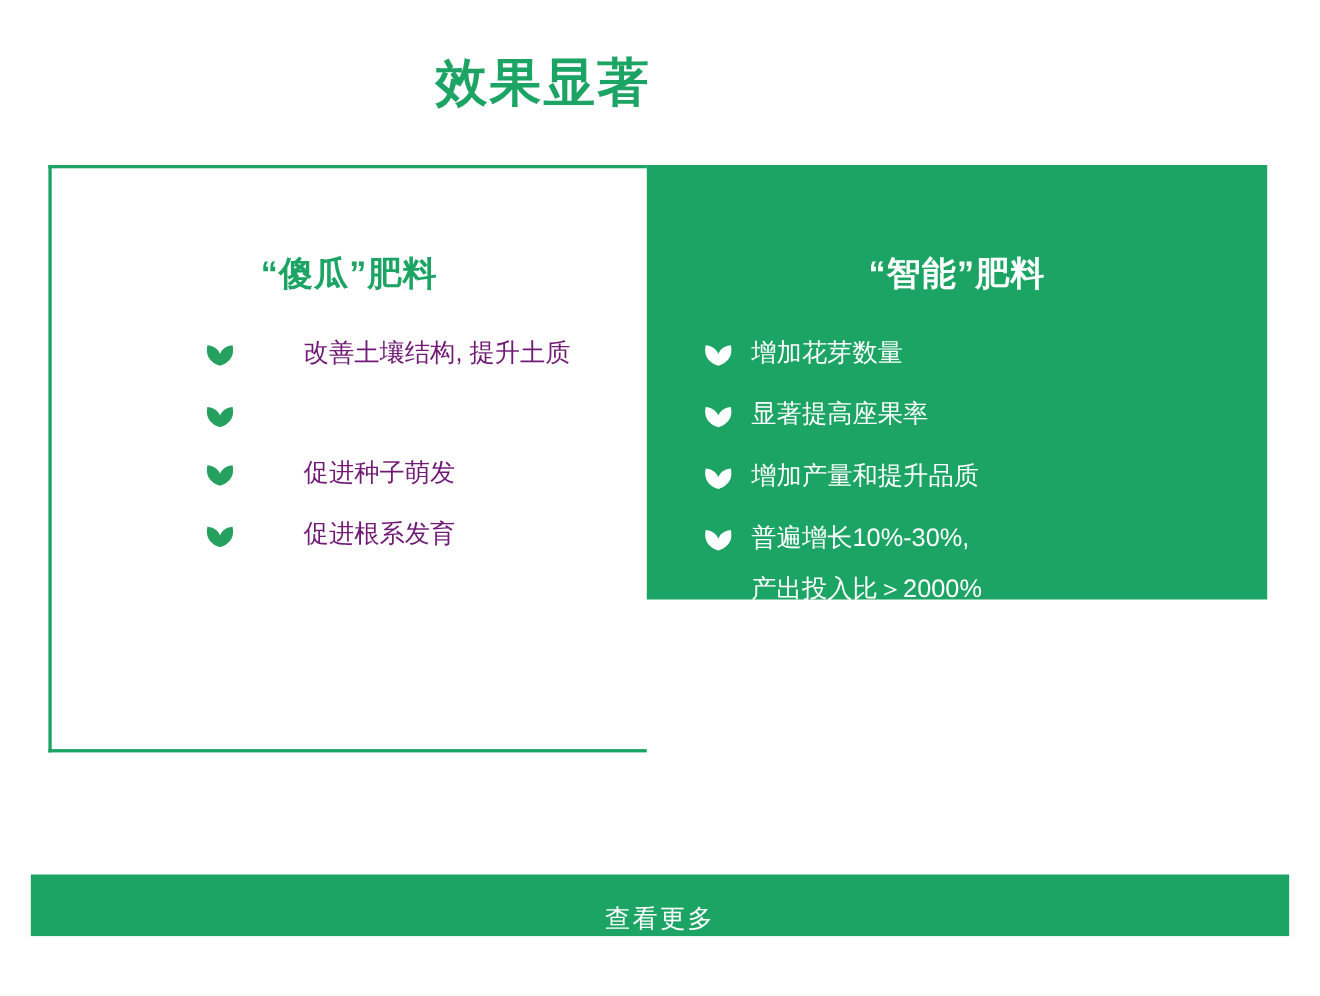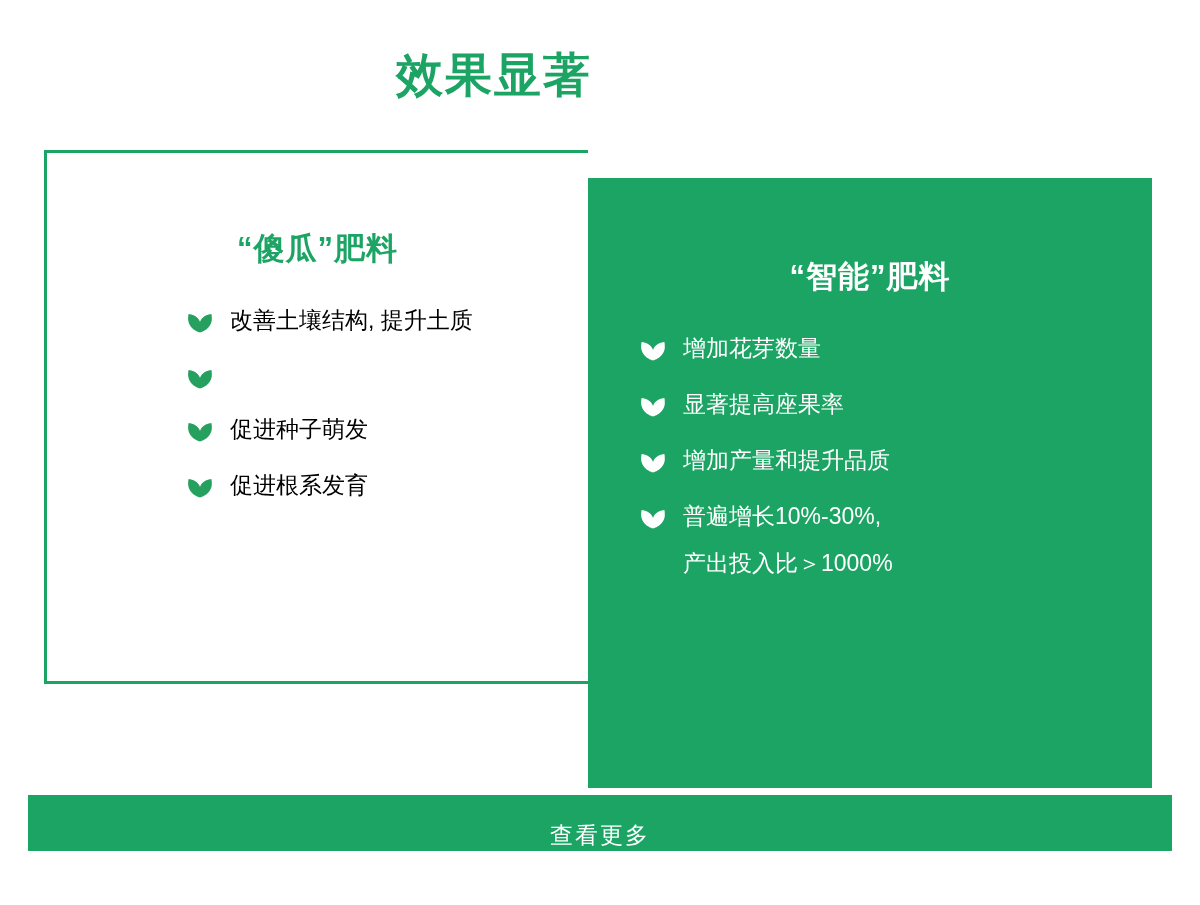--- a/index.html
+++ b/index.html
@@ -27,24 +27,23 @@
     display:flex;
   }
   .panel-left{
     width:544px; height:534px;
     background:#ffffff;
     border:3px solid #1ba463;
     border-right:none;
     position:relative;
   }
   .panel-right{
-    width:564px; height:610px;
+    width:564px; height:395px;
     background:#1ba463;
     position:relative;
-    margin-top:28px;
   }
 
   .col-head{
     text-align:center;
     font-size:31px; font-weight:bold;
     letter-spacing:1px;
     white-space:nowrap;
   }
   .panel-left .col-head{ color:#1ba463; margin-top:75px; }
   .panel-right .col-head{ color:#ffffff; margin-top:78px; }
@@ -57,21 +56,21 @@
   .panel-right .list{ padding-left:52px; }
 
   .list-item{
     display:flex;
     align-items:flex-start;
     margin-bottom:26px;
     font-size:23px;
     line-height:1.30;
     white-space:nowrap;
   }
-  .panel-left .list-item{ color:#000000; }
+  .panel-left .list-item{ color:#701a75;gap:46px; }
   .panel-right .list-item{ color:#ffffff; }
 
   .leaf-icon{
     flex:0 0 auto;
     width:26px; height:22px;
     margin-right:17px;
     margin-top:5px;
   }
   .leaf-icon svg{ display:block; width:26px; height:22px; }
 
@@ -178,21 +177,21 @@
         </li>
 
         <li class="list-item">
           <span class="leaf-icon">
             <svg viewBox="0 0 26 22" xmlns="http://www.w3.org/2000/svg">
               <path d="M13 21.5 C13 21.5 2.2 18.8 1.2 9.0 C0.9 5.9 1.6 2.9 1.6 2.9 C1.6 2.9 9.4 3.4 12.4 9.4 C12.7 10.0 13 10.9 13 10.9 C13 10.9 13.3 10.0 13.6 9.4 C16.6 3.4 24.4 2.9 24.4 2.9 C24.4 2.9 25.1 5.9 24.8 9.0 C23.8 18.8 13 21.5 13 21.5 Z" fill="#ffffff"></path>
             </svg>
           </span>
           <span class="item-text">
             <span>普遍增长10%-30%,</span>
-            <span class="line2">产出投入比＞1000%</span>
+            <span class="line2">产出投入比＞2000%</span>
           </span>
         </li>
 
       </ul>
     </div>
 
   </div>
 
   <div class="cta-bar">
     <span class="cta-label">查看更多</span>

